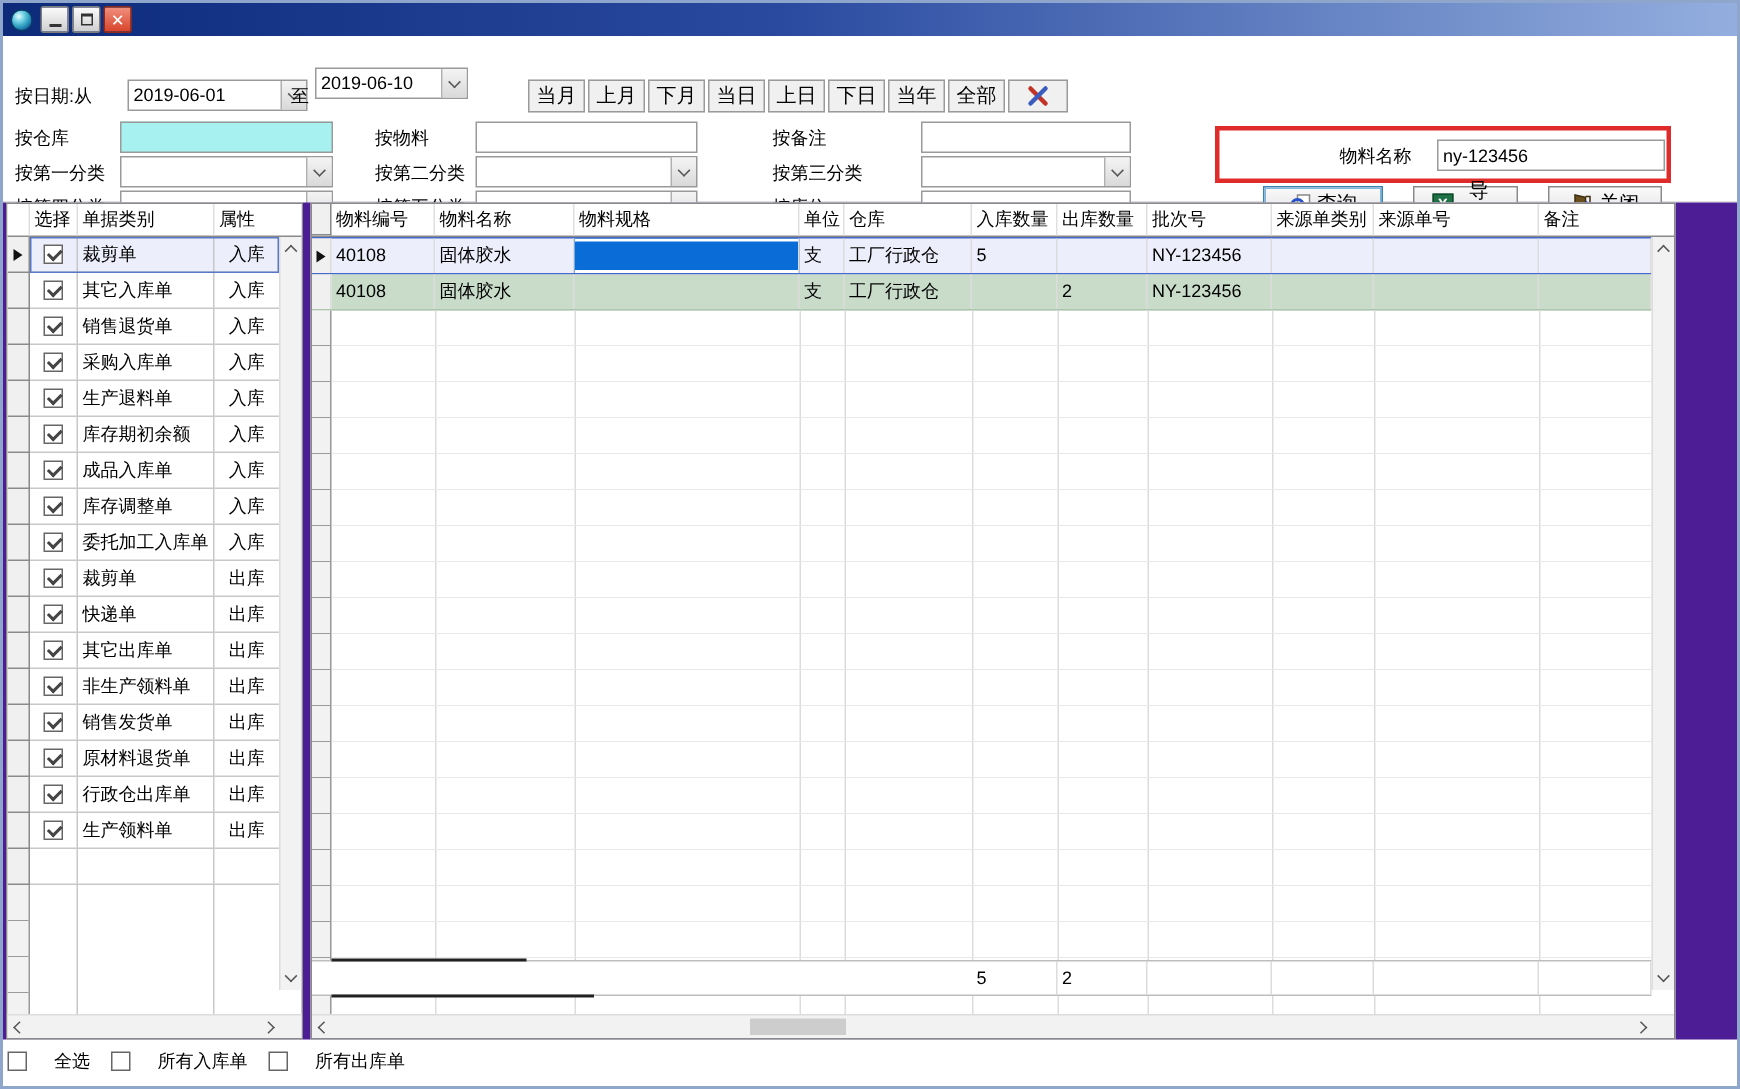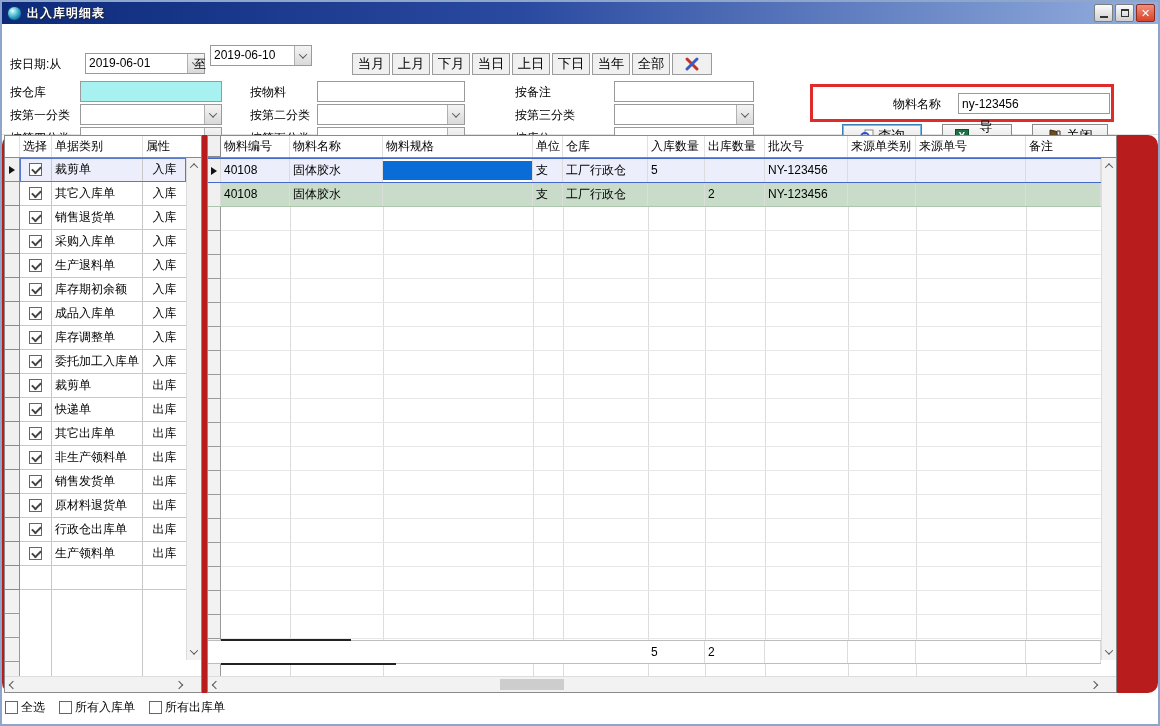--- a/index.html
+++ b/index.html
@@ -43,21 +43,21 @@
   .qbtn.tool { width:40px; display:flex; align-items:center; justify-content:center; }
   .redbox { position:absolute; left:808px; top:60px; width:304px; height:38px; border:3px solid #e02b2b; }
   .actionbar { position:absolute; top:100px; left:840px; display:flex; gap:20px; }
   .abtn { height:24px; border:1px solid #8a8a8a; background:linear-gradient(#fafafa,#dedede);
     display:flex; align-items:center; justify-content:center; gap:4px; padding:0 12px; }
   .abtn.default { border:1px solid #3c7fb1; box-shadow:0 0 0 1px #79b7e0 inset; }
   .xlicon { width:14px; height:14px; background:#1e7145; color:#fff; font-weight:bold; font-size:10px;
     display:flex; align-items:center; justify-content:center; border:1px solid #0f4a2c; }
 
   
-  .main { position:relative; height:558px; flex:0 0 558px; background:#b91c1c;border-radius:10px; }
+  .main { position:relative; height:558px; flex:0 0 558px; background:#4c1d95; }
   .grid { position:absolute; top:0; border:1px solid #8a8a8a; background:#fff; display:flex; flex-direction:column; }
   .lgrid { left:2px; width:198px; height:558px; }
   .rgrid { left:205px; width:910px; height:558px; }
   .ghead { height:22px; flex:0 0 22px; display:flex; border-bottom:1px solid #8a8a8a; background:#fff; }
   .hc { line-height:21px; padding:0 3px; border-right:1px solid #e0e0e0; overflow:hidden; white-space:nowrap; }
   .gbody { flex:1; display:flex; flex-direction:column; position:relative; overflow:hidden; }
   .grow { height:24px; flex:0 0 24px; display:flex; position:relative; }
   .cell { line-height:23px; padding:0 3px; border-right:1px solid #c8c8c8; border-bottom:1px solid #c8c8c8;
     overflow:hidden; white-space:nowrap; }
   .mk { width:13px; flex:0 0 13px; background:#f0f0f0; border-right:1px solid #8a8a8a; border-bottom:1px solid #8a8a8a;
@@ -112,32 +112,31 @@
 
   
   .vscroll { position:absolute; right:0; top:0; bottom:16px; width:15px; background:#f2f2f2; border-left:1px solid #dcdcdc;
     display:flex; flex-direction:column; justify-content:space-between; align-items:center; padding:5px 0; }
   .hscroll { height:16px; flex:0 0 16px; background:#f2f2f2; border-top:1px solid #dcdcdc;
     display:flex; align-items:center; justify-content:space-between; padding:0 5px; position:relative; }
   .hthumb { position:absolute; left:292px; top:2px; width:64px; height:11px; background:#cdcdcd; }
 
   
   .bottombar { flex:1; padding:5px 3px 0 3px; display:flex; align-items:flex-start; gap:14px; border-top:1px solid #fff; }
-  .bchk { display:flex; align-items:center; gap:3px; }
+  .bchk { display:flex; align-items:center; gap:18px; }
 
   svg { display:block; }
 </style>
 </head>
 <body>
 
 <div class="window">
 
   <div class="titlebar">
     <span class="globe"></span>
-    <span class="title-text">出入库明细表</span>
     <span class="winbtns">
       <span class="wbtn">
           <span class="glyph-min"></span>
         </span>
       <span class="wbtn">
           <span class="glyph-max"></span>
         </span>
       <span class="wbtn close">
           <span>✕</span>
         </span>

